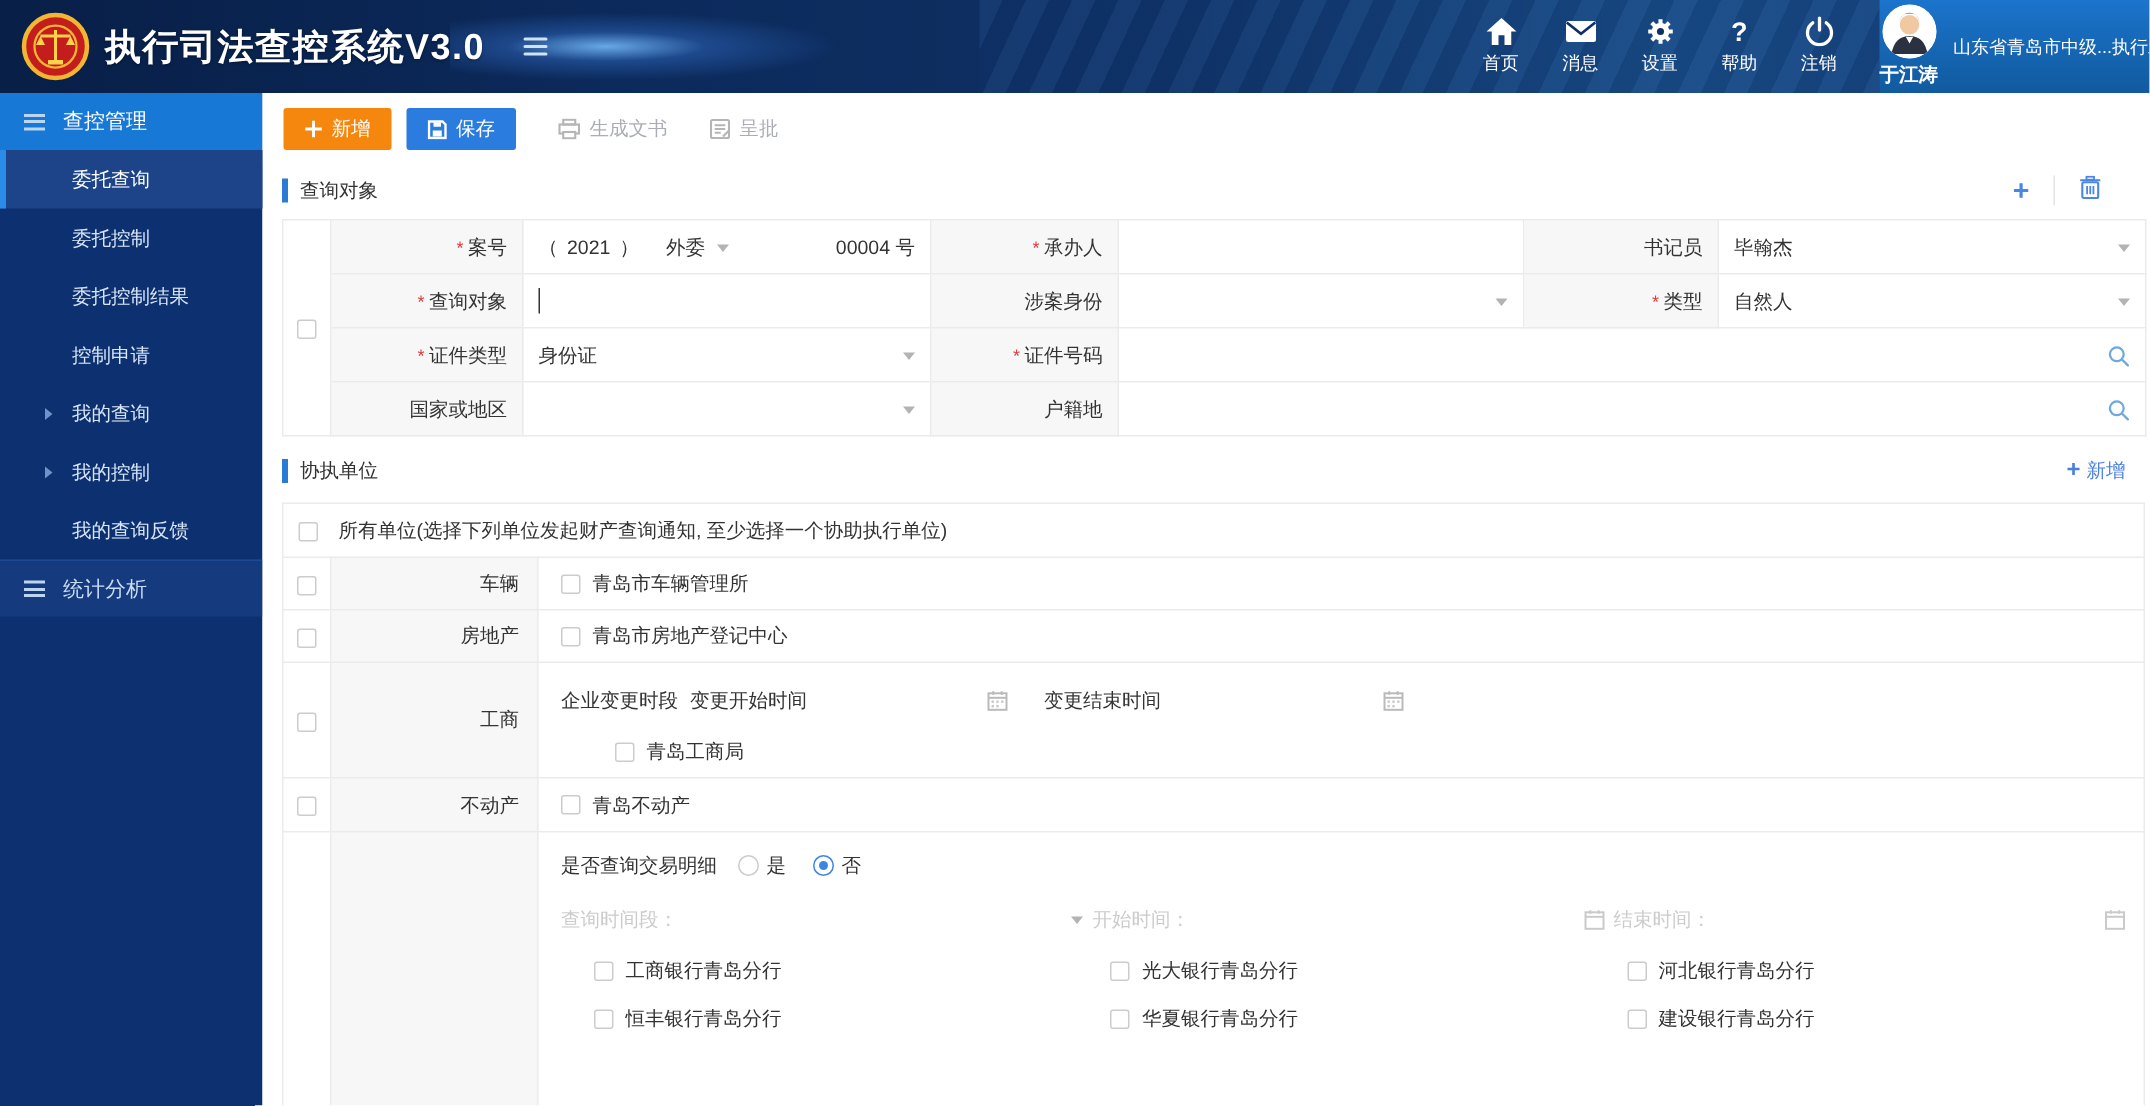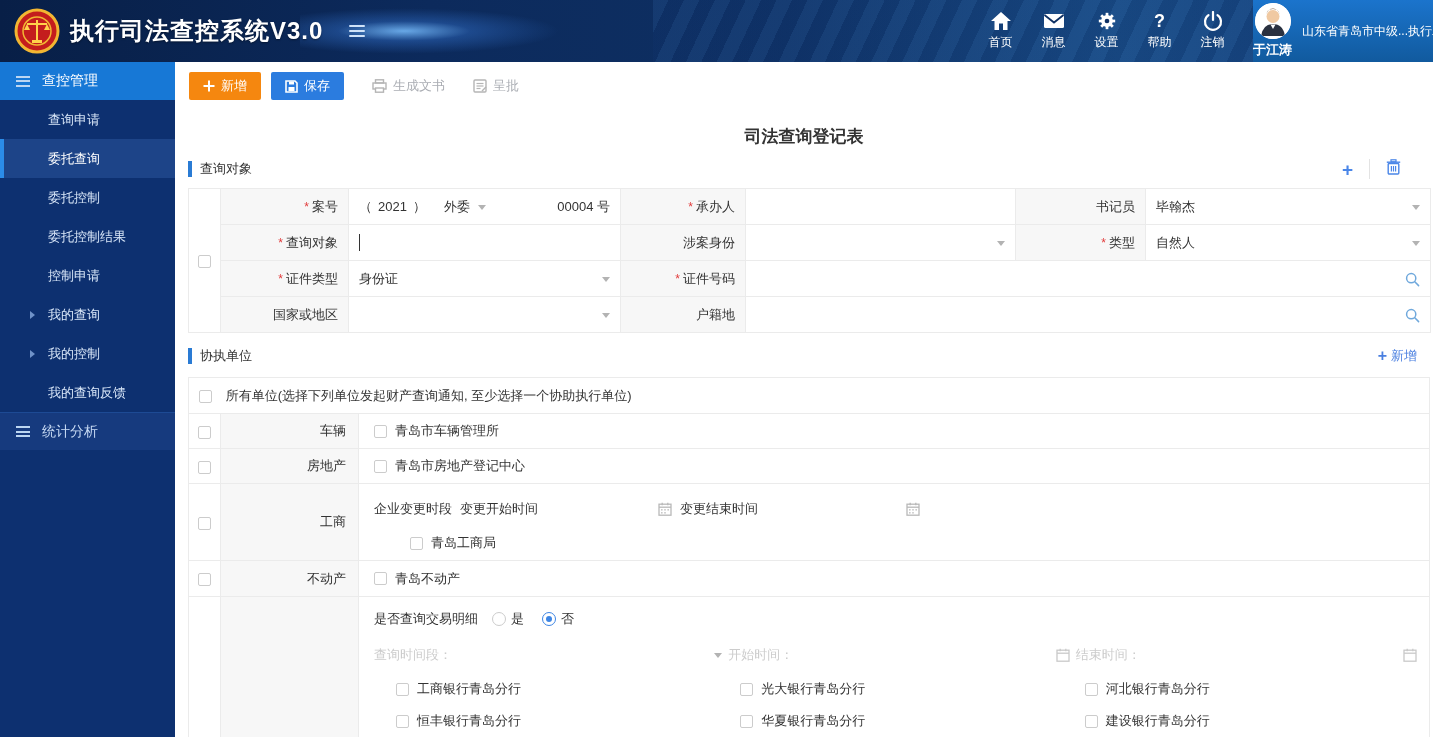--- a/index.html
+++ b/index.html
@@ -207,21 +207,20 @@
 
   <div class="sidebar">
     <div class="side-section s1">
       <span class="side-burger">
           <i></i>
           <i></i>
           <i></i>
         </span>
       <span>查控管理</span>
     </div>
-    <div class="side-item"><span>查询申请</span></div>
     <div class="side-item selected"><span>委托查询</span></div>
     <div class="side-item"><span>委托控制</span></div>
     <div class="side-item"><span>委托控制结果</span></div>
     <div class="side-item"><span>控制申请</span></div>
     <div class="side-item"><span class="tri"></span><span>我的查询</span></div>
     <div class="side-item"><span class="tri"></span><span>我的控制</span></div>
     <div class="side-item"><span>我的查询反馈</span></div>
     <div class="side-section s2">
       <span class="side-burger">
           <i></i>
@@ -271,21 +270,20 @@
               <line x1="3.5" y1="4.5" x2="10.5" y2="4.5" stroke="#b5b5b5" stroke-width="1.2"></line>
               <line x1="3.5" y1="7" x2="10.5" y2="7" stroke="#b5b5b5" stroke-width="1.2"></line>
               <line x1="3.5" y1="9.5" x2="7.5" y2="9.5" stroke="#b5b5b5" stroke-width="1.2"></line>
               <path d="M8.5 11.5 l4 -4 l1 1 l-4 4 z" fill="#b5b5b5"></path>
             </svg>
           </span>
         <span>呈批</span>
       </span>
     </div>
 
-    <div class="page-title">司法查询登记表</div>
 
     <div class="section-hd">
       <span class="bar"></span>
       <span class="sec-title">查询对象</span>
       <span class="sec-actions">
         <span class="ic-btn">
             <span class="plus-glyph">+</span>
           </span>
         <span class="sec-vdiv"></span>
         <span class="ic-btn">
@@ -426,21 +424,21 @@
                     <line x1="9.8" y1="0.8" x2="9.8" y2="3.2" stroke="#b9b9b9" stroke-width="1.3"></line>
                     <g fill="#c9c9c9">
                       <rect x="3" y="7" width="1.6" height="1.6"></rect>
                       <rect x="6.2" y="7" width="1.6" height="1.6"></rect>
                       <rect x="9.4" y="7" width="1.6" height="1.6"></rect>
                       <rect x="3" y="10" width="1.6" height="1.6"></rect>
                       <rect x="6.2" y="10" width="1.6" height="1.6"></rect>
                     </g>
                   </svg>
                 </span>
-            <span class="t" style="margin-left:8px;">变更结束时间</span>
+            <span class="t" style="margin-left:24px;">变更结束时间</span>
             <span style="width:148px;"></span>
             <span class="cal">
                   <svg width="14" height="14" viewBox="0 0 14 14">
                     <rect x="1" y="2.2" width="12" height="11" fill="none" stroke="#b9b9b9" stroke-width="1.3"></rect>
                     <line x1="1" y1="5.2" x2="13" y2="5.2" stroke="#b9b9b9" stroke-width="1.3"></line>
                     <line x1="4.2" y1="0.8" x2="4.2" y2="3.2" stroke="#b9b9b9" stroke-width="1.3"></line>
                     <line x1="9.8" y1="0.8" x2="9.8" y2="3.2" stroke="#b9b9b9" stroke-width="1.3"></line>
                     <g fill="#c9c9c9">
                       <rect x="3" y="7" width="1.6" height="1.6"></rect>
                       <rect x="6.2" y="7" width="1.6" height="1.6"></rect>

